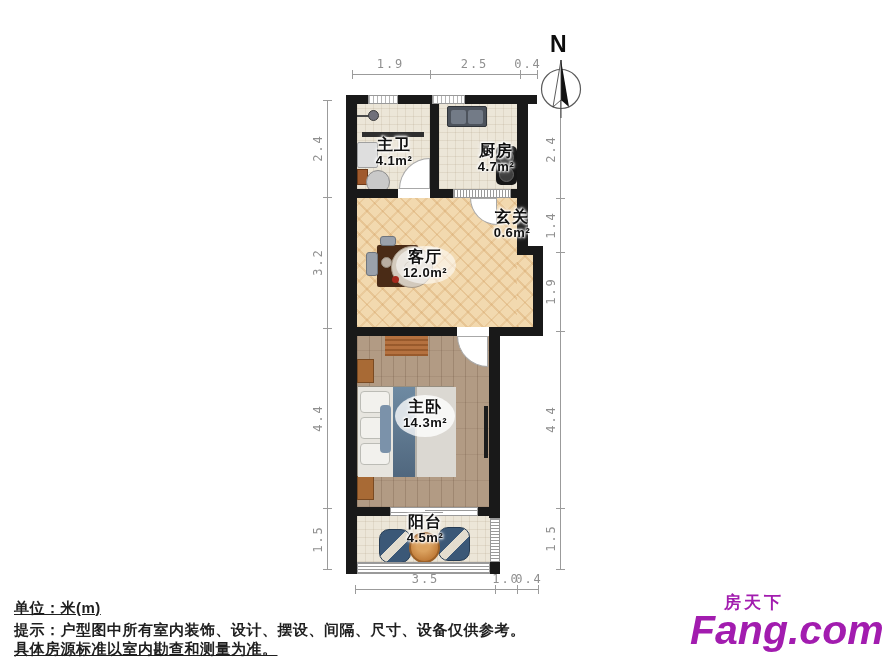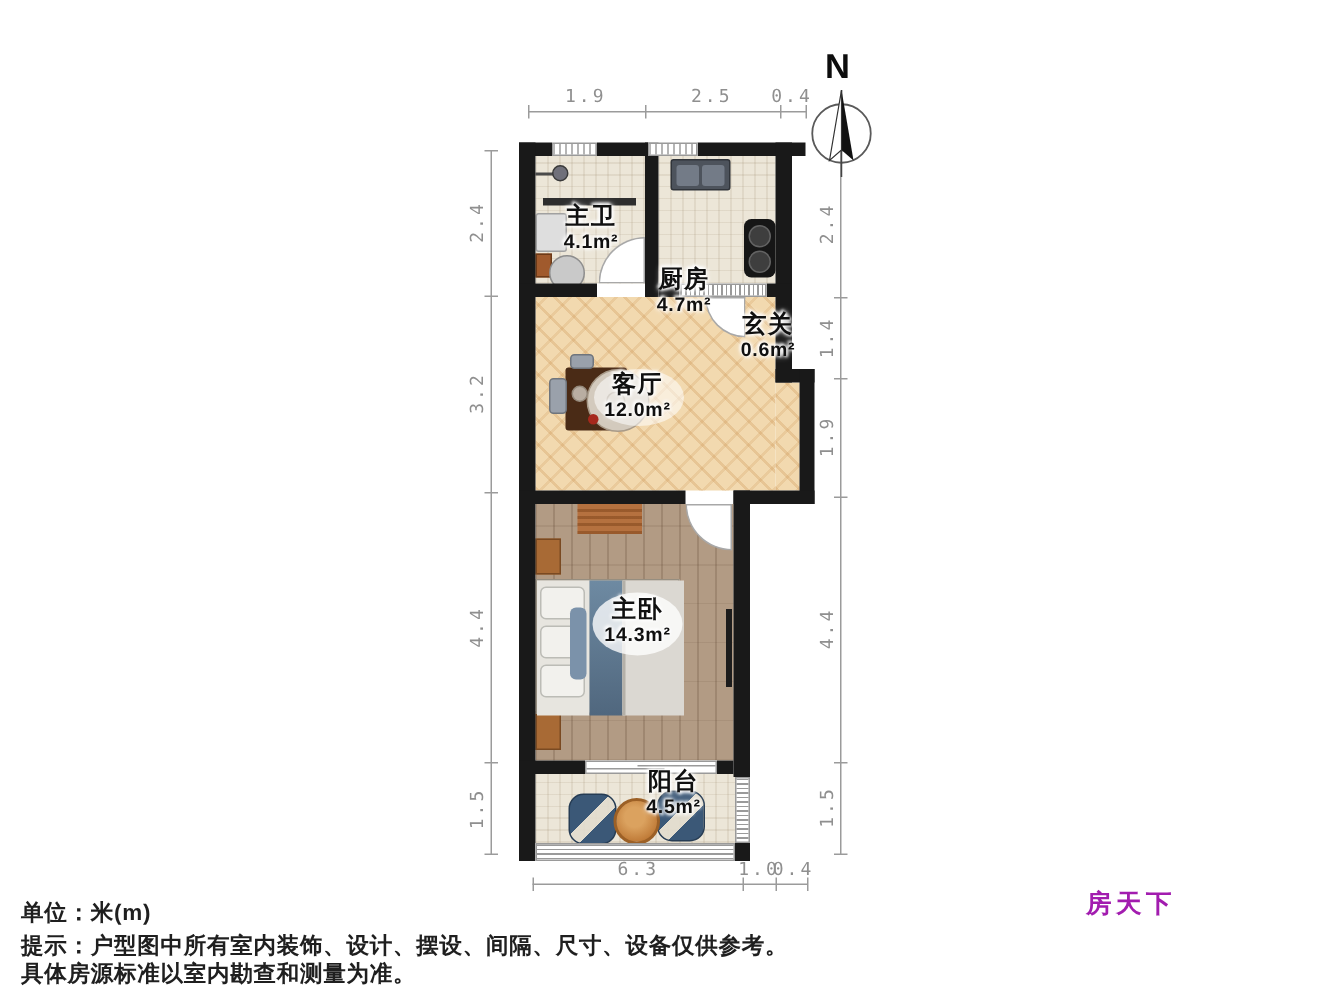--- a/index.html
+++ b/index.html
@@ -135,37 +135,37 @@
 <div class="furn" style="left:438px;top:527px;width:32px;height:34px;border-radius:10px;background:linear-gradient(135deg,#3b5877 42%,rgba(226,220,206,0.9) 42% 62%,#3b5877 62%);border:1px solid #263c54;"></div>
 <div class="furn round" style="left:409px;top:532px;width:31px;height:31px;background:radial-gradient(circle at 45% 40%,#dba25f 30%,#bf7a37 75%);border:2px solid #9c6026;"></div>
 
 <div class="pill" style="left:396px;top:246px;width:60px;height:38px;background:rgba(255,255,255,0.55);"></div>
 <div class="pill" style="left:395px;top:395px;width:60px;height:42px;"></div>
 
 <div class="room-label" style="left:359px;top:136px;width:70px;">
   <div class="room-name">主卫</div>
   <div class="room-area">4.1m²</div>
 </div>
-<div class="room-label" style="left:421px;top:142px;width:70px;margin-top:36px;">
+<div class="room-label" style="left:461px;top:142px;width:70px;">
   <div class="room-name">厨房</div>
   <div class="room-area">4.7m²</div>
 </div>
 <div class="room-label" style="left:477px;top:208px;width:70px;">
   <div class="room-name">玄关</div>
   <div class="room-area">0.6m²</div>
 </div>
 <div class="room-label" style="left:390px;top:248px;width:70px;">
   <div class="room-name">客厅</div>
   <div class="room-area">12.0m²</div>
 </div>
 <div class="room-label" style="left:390px;top:398px;width:70px;">
   <div class="room-name">主卧</div>
   <div class="room-area">14.3m²</div>
 </div>
-<div class="room-label" style="left:414px;top:513px;width:70px;">
+<div class="room-label" style="left:390px;top:513px;width:70px;">
   <div class="room-name">阳台</div>
   <div class="room-area">4.5m²</div>
 </div>
 
 <div class="compass-n" style="left:550px;top:31px;">N</div>
 <svg class="abs" style="left:533px;top:28px;z-index:5;" width="56" height="95" viewBox="0 0 56 95">
   <circle cx="28" cy="61" r="19.5" fill="none" stroke="#5a5a5a" stroke-width="1.2"></circle>
   <line x1="28" y1="32" x2="28" y2="90" stroke="#444444" stroke-width="1"></line>
   <polygon points="28,32 36,79 28,72" fill="#111111"></polygon>
   <polygon points="28,32 20,79 28,72" fill="#ffffff" stroke="#333333" stroke-width="0.8"></polygon>
@@ -178,21 +178,21 @@
 <div class="tick" style="left:537px;top:70px;width:1px;height:9px;"></div>
 <div class="dim-label" style="left:368px;top:57px;width:45px;">1.9</div>
 <div class="dim-label" style="left:452px;top:57px;width:45px;">2.5</div>
 <div class="dim-label" style="left:511px;top:57px;width:34px;">0.4</div>
 
 <div class="dim-line" style="left:355px;top:589px;width:183px;height:1px;"></div>
 <div class="tick" style="left:355px;top:585px;width:1px;height:9px;"></div>
 <div class="tick" style="left:495px;top:585px;width:1px;height:9px;"></div>
 <div class="tick" style="left:517px;top:585px;width:1px;height:9px;"></div>
 <div class="tick" style="left:538px;top:585px;width:1px;height:9px;"></div>
-<div class="dim-label" style="left:403px;top:572px;width:45px;">6.3</div>
+<div class="dim-label" style="left:403px;top:572px;width:45px;">3.5</div>
 <div class="dim-label" style="left:491px;top:572px;width:30px;">1.0</div>
 <div class="dim-label" style="left:514px;top:572px;width:30px;">0.4</div>
 
 <div class="dim-line" style="left:327px;top:100px;width:1px;height:470px;"></div>
 <div class="tick" style="left:323px;top:100px;width:9px;height:1px;"></div>
 <div class="tick" style="left:323px;top:197px;width:9px;height:1px;"></div>
 <div class="tick" style="left:323px;top:328px;width:9px;height:1px;"></div>
 <div class="tick" style="left:323px;top:508px;width:9px;height:1px;"></div>
 <div class="tick" style="left:323px;top:569px;width:9px;height:1px;"></div>
 <div class="dim-label dim-label-v" style="left:298px;top:141px;width:40px;">2.4</div>
@@ -206,19 +206,20 @@
 <div class="tick" style="left:556px;top:252px;width:9px;height:1px;"></div>
 <div class="tick" style="left:556px;top:331px;width:9px;height:1px;"></div>
 <div class="tick" style="left:556px;top:508px;width:9px;height:1px;"></div>
 <div class="tick" style="left:556px;top:569px;width:9px;height:1px;"></div>
 <div class="dim-label dim-label-v" style="left:531px;top:142px;width:40px;">2.4</div>
 <div class="dim-label dim-label-v" style="left:531px;top:218px;width:40px;">1.4</div>
 <div class="dim-label dim-label-v" style="left:531px;top:284px;width:40px;">1.9</div>
 <div class="dim-label dim-label-v" style="left:531px;top:412px;width:40px;">4.4</div>
 <div class="dim-label dim-label-v" style="left:531px;top:531px;width:40px;">1.5</div>
 
-<div class="footer-line" style="top:599px;">单位：米(m)</div>
+<div class="footer-line" style="top:599px;text-decoration:underline;">单位：米(m)</div>
 <div class="footer-line" style="top:621px;">提示：户型图中所有室内装饰、设计、摆设、间隔、尺寸、设备仅供参考。</div>
-<div class="footer-line" style="top:640px;">具体房源标准以室内勘查和测量为准。</div>
+<div class="footer-line" style="top:640px;text-decoration:underline;">具体房源标准以室内勘查和测量为准。</div>
 
 <div class="wm" style="left:690px;top:594px;width:195px;">
   <div class="wm-cn">房天下</div>
+  <div class="wm-en">Fang.com</div>
 </div>
 
 </body></html>

